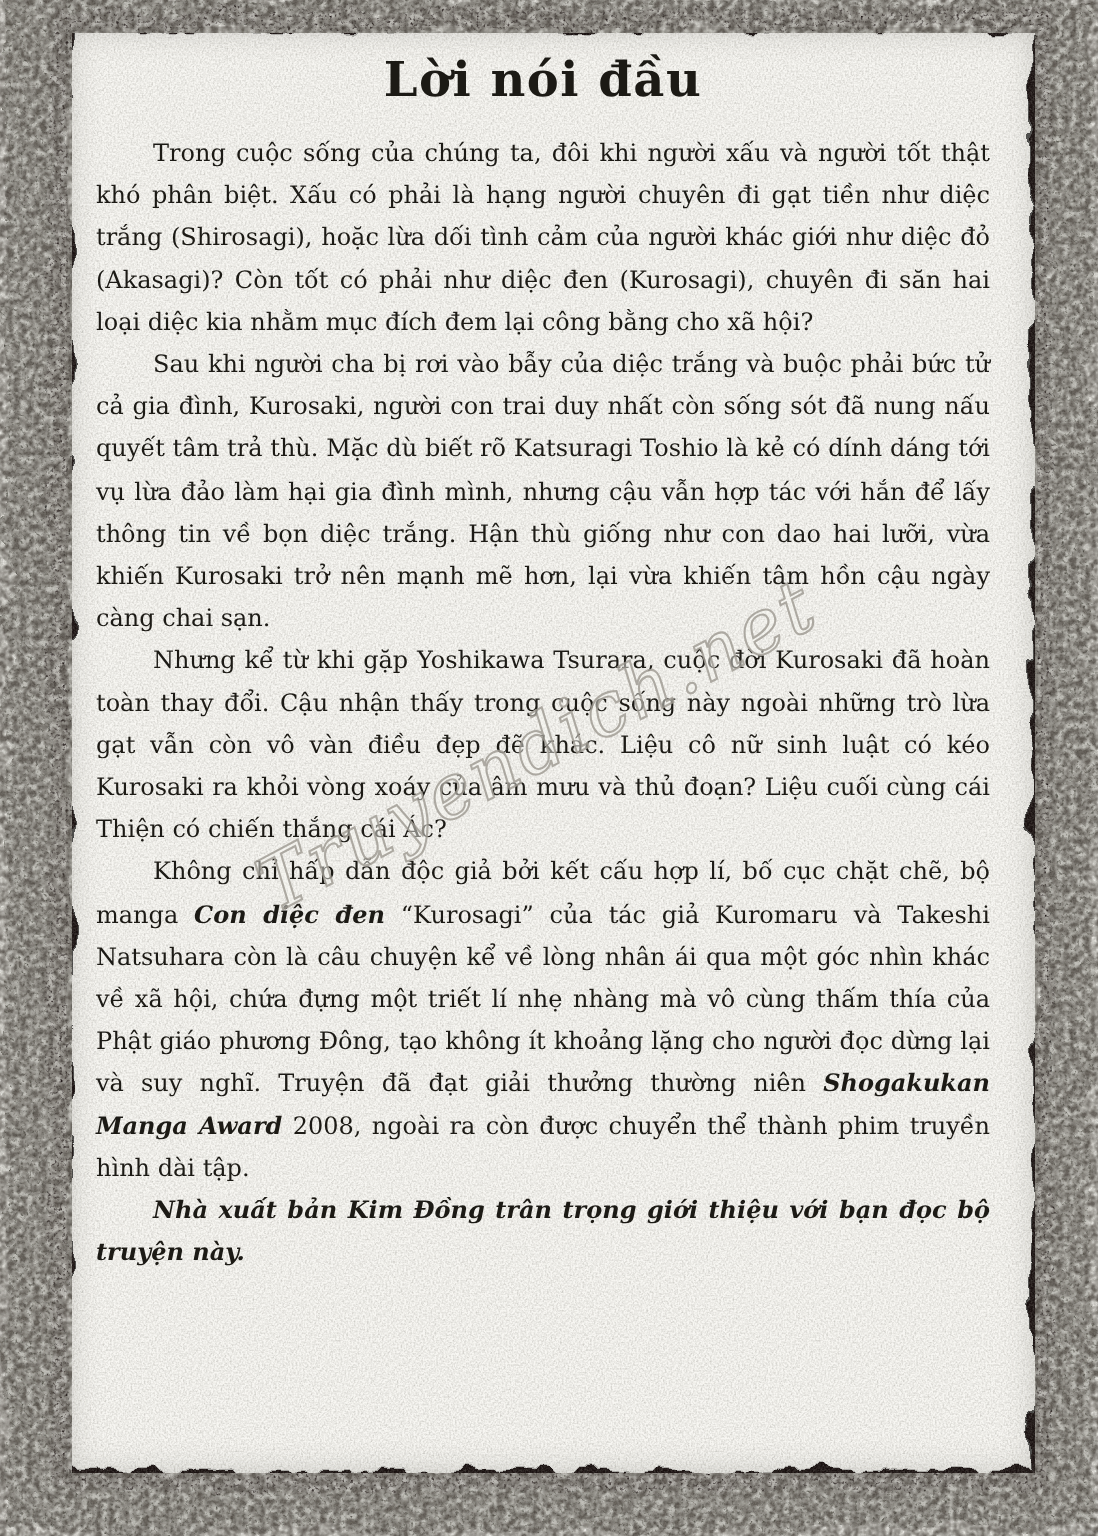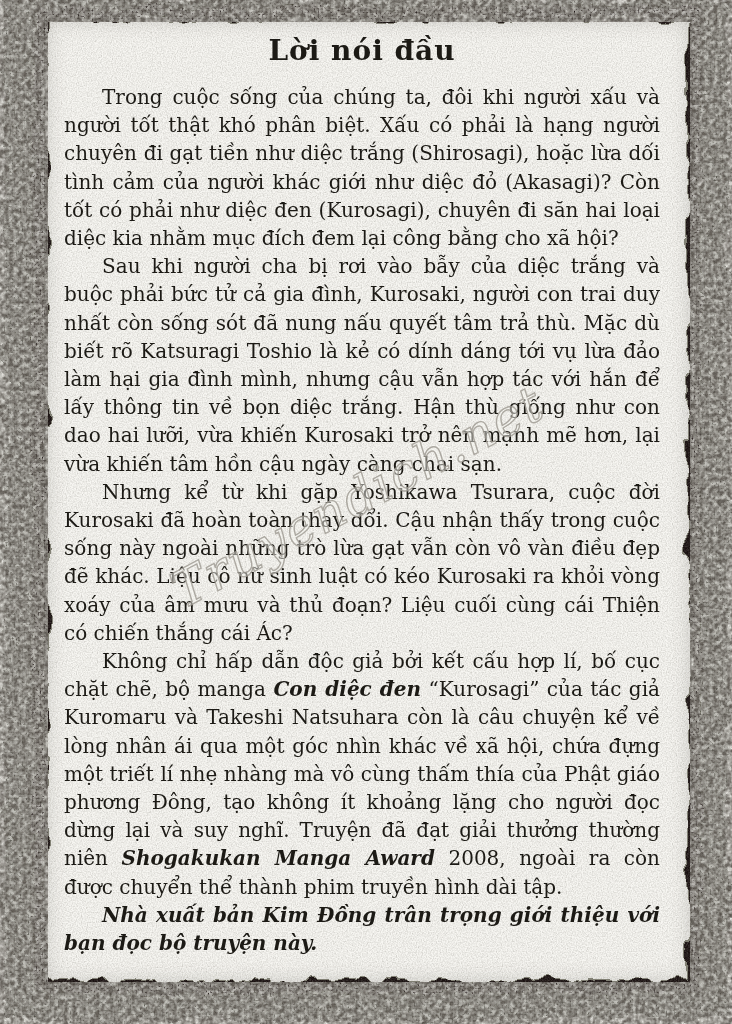--- a/index.html
+++ b/index.html
@@ -25,28 +25,28 @@
   }
   .page-content {
     position: absolute; z-index: 2;
     left: 64px; top: 26px; width: 596px;
     color: var(--ink, #1c1a15);
   }
   .page-title {
     margin: 8px 0 16px 0;
     text-align: center;
     font-weight: bold;
-    font-size: 28px;
+    font-size: 32px;
     letter-spacing: 1px;
     color: var(--ink, #161410);
   }
   .body p {
     margin: 0;
     text-indent: 38px;
-    font-size: 20px;
+    font-size: 16px;
     line-height: 28.2px;
     text-align: justify;
   }
   .body p span.run-bold { font-weight: bold; font-style: italic; }
   .body p span.run-italic { }
   .watermark-svg { z-index: 3; pointer-events: none; }
 </style>
 </head>
 <body>
 

